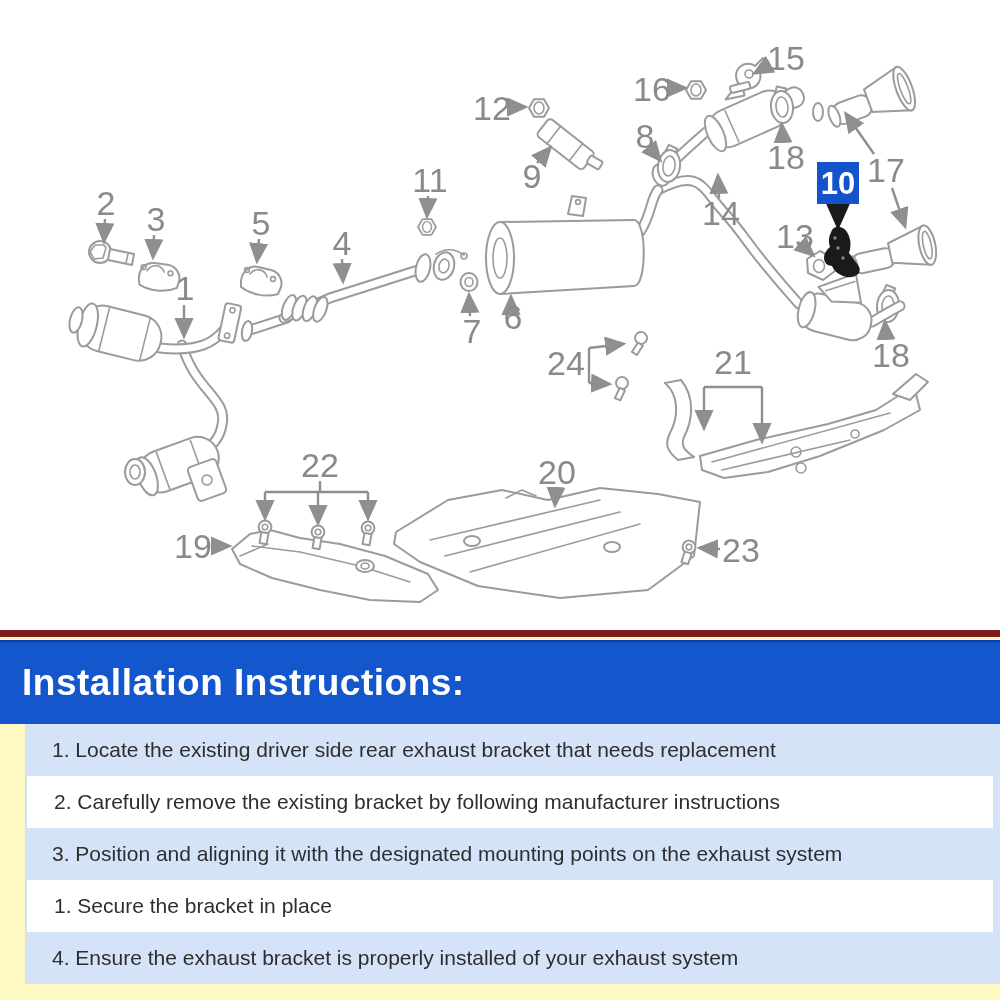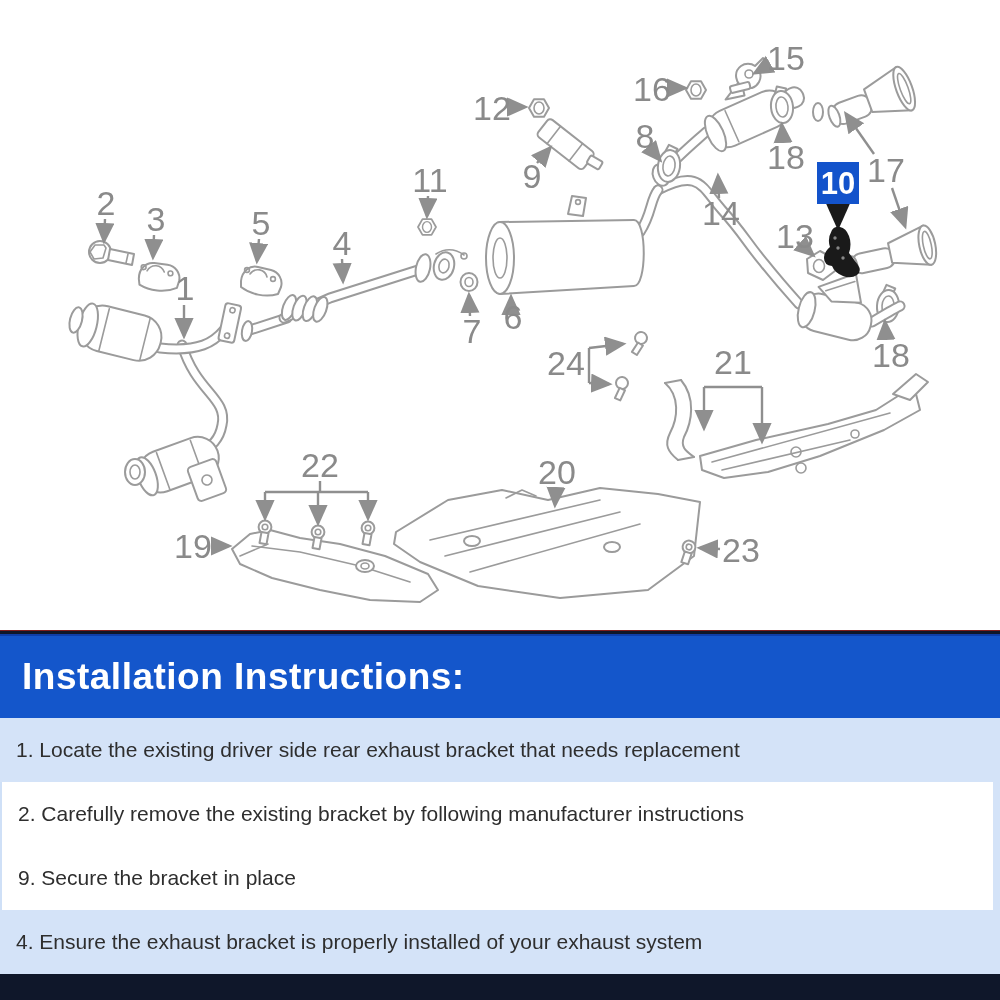--- a/index.html
+++ b/index.html
@@ -15,27 +15,27 @@
   .tubeI{fill:none;stroke:#fff;stroke-width:7;stroke-linecap:round;}
   .blackpart{fill:#1a1a1a;stroke:none;}
   .leader{fill:none;stroke:#8f8f8f;stroke-width:2.4;}
   .leader-dark{stroke:#1a1a1a;stroke-width:3;}
   .calloutNum{font-family:"Liberation Sans",sans-serif;font-size:34px;fill:#8a8a8a;
               text-anchor:middle;dominant-baseline:central;}
   .calloutNum.hi{fill:#ffffff;font-weight:bold;font-size:31px;}
 
   
   .instructions{position:absolute;left:0;top:630px;width:1000px;height:370px;
-                background:#0f172a;border-top:1px solid #7f1d1d;box-sizing:border-box;padding-top:3px;}
+                background:#fef9c3;border-top:7px solid #7f1d1d;box-sizing:border-box;padding-top:3px;}
   .ins-header{height:84px;background:#1456cb;border-top:2px solid #0e3ea8;box-sizing:border-box;
               display:flex;align-items:center;padding-left:22px;}
   .ins-header span{color:#fff;font-size:37px;font-weight:bold;letter-spacing:0.5px;}
   .steps{width:100%;}
-  .step{height:64px;display:flex;align-items:center;padding-left:16px;box-sizing:border-box;
-        font-size:21px;color:#2e2e2e;white-space:nowrap;}
+  .step{height:52px;display:flex;align-items:center;padding-left:27px;box-sizing:border-box;
+        font-size:21px;color:#2e2e2e;white-space:nowrap;margin-left:25px;}
   .step.alt{background:#d4e3f8;}
   .step.plain{background:#fff;border-right:7px solid #d4e3f8;border-left:2px solid #cfe0f7;text-align:center;}
 </style>
 </head>
 <body>
 
 <div class="page">
 
   <svg class="diagram" viewBox="0 0 1000 632">
     <defs>
@@ -343,18 +343,19 @@
       </g>
   </svg>
 
   <div class="instructions">
     <div class="ins-header">
       <span>Installation Instructions:</span>
     </div>
     <div class="steps" id="steps">
         <div class="step alt">1. Locate the existing driver side rear exhaust bracket that needs replacement</div>
         <div class="step plain">2. Carefully remove the existing bracket by following manufacturer instructions</div>
-        <div class="step plain">9. Secure the bracket in place</div>
+        <div class="step alt">3. Position and aligning it with the designated mounting points on the exhaust system</div>
+        <div class="step plain">1. Secure the bracket in place</div>
         <div class="step alt">4. Ensure the exhaust bracket is properly installed of your exhaust system</div>
       </div>
   </div>
 
 </div>
 
 </body></html>

